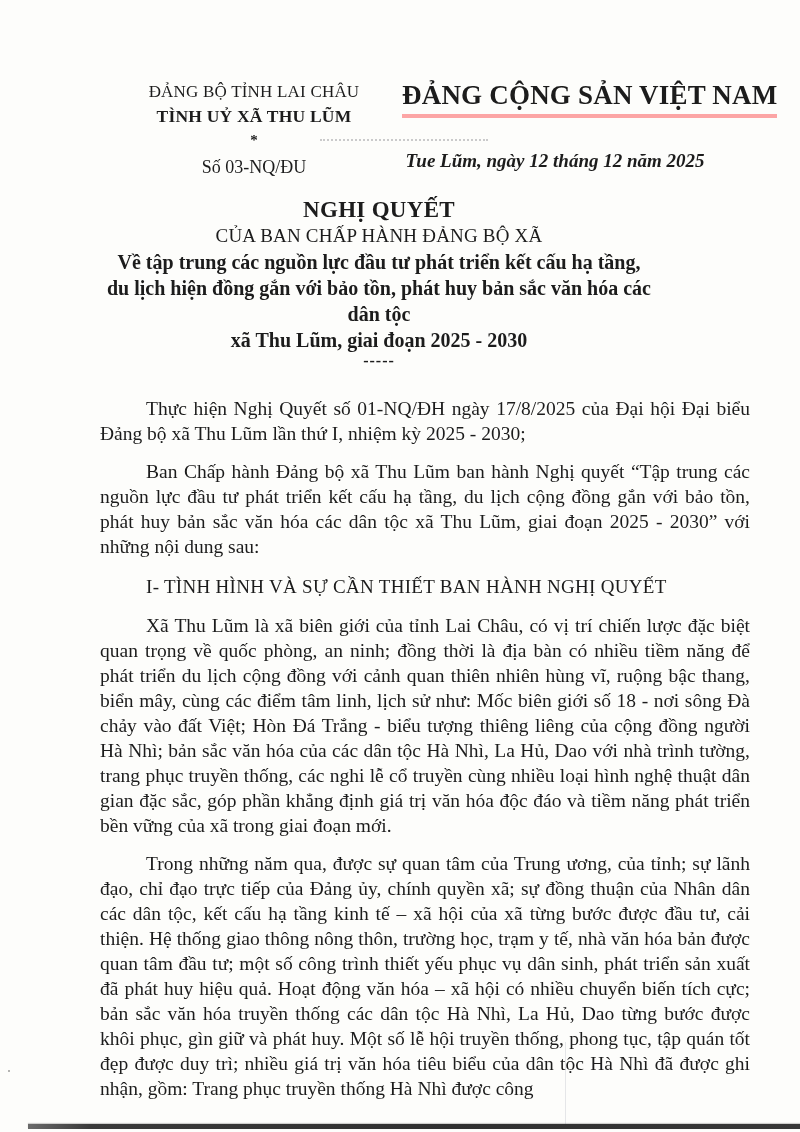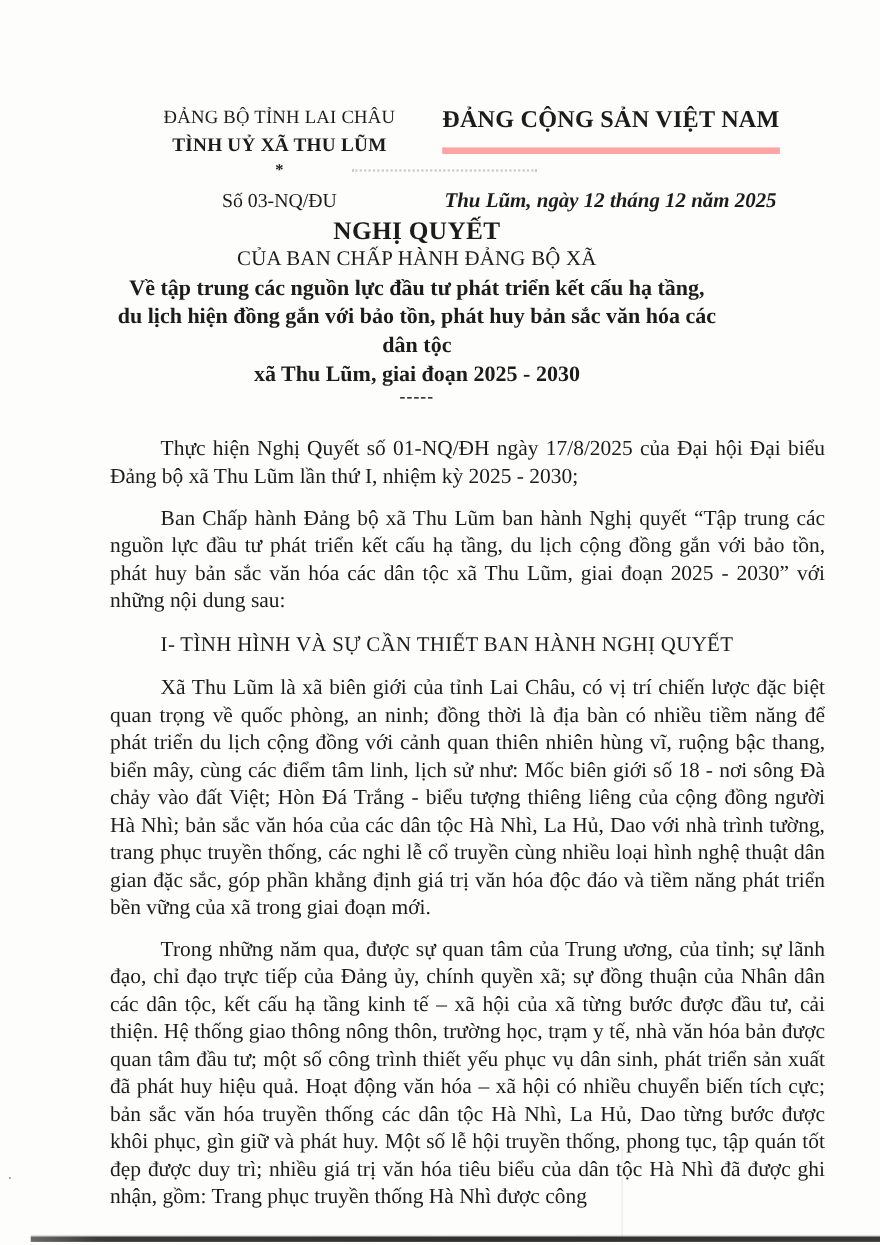--- a/index.html
+++ b/index.html
@@ -7,37 +7,37 @@
   .page{
     position:relative;
     width:800px;height:1132px;
     margin:0 auto;
     background:#fdfdfb;
     overflow:hidden;
     font-family:"Liberation Serif","DejaVu Serif",serif;
     color:#1c1c1c;
   }
   
-  .doc-header{position:absolute;top:15px;left:0;width:100%;height:190px;}
+  .doc-header{position:absolute;top:0;left:0;width:100%;height:190px;}
   .header-left{
     position:absolute;left:118px;top:80px;width:272px;
     text-align:center;line-height:24px;
   }
   .header-left .org-parent{font-size:17px;letter-spacing:.2px;}
   .header-left .org-issuing{font-size:17.5px;font-weight:bold;letter-spacing:.2px;}
   .header-left .star{font-size:15px;font-weight:bold;line-height:18px;margin-top:3px;}
   .header-left .doc-number{font-size:18px;margin-top:6px;}
   .header-right{
     position:absolute;left:402px;top:80px;width:306px;
     text-align:center;
   }
   .header-right .party-name{
     display:inline-block;
-    font-size:22px;font-weight:bold;white-space:nowrap;
-    border-bottom:6px solid #fca5a5;padding-bottom:13px;letter-spacing:.2px;
+    font-size:27px;font-weight:bold;white-space:nowrap;
+    border-bottom:4px solid #fca5a5;padding-bottom:3px;letter-spacing:.2px;
   }
   .header-right .place-date{
     margin-top:32px;
     font-size:19px;font-weight:bold;font-style:italic;white-space:nowrap;
   }
   .artifact-dots{
     position:absolute;left:320px;top:139px;width:168px;height:0;
     border-top:2px dotted rgba(105,105,115,.35);
   }
   
@@ -80,21 +80,21 @@
 
   <header class="doc-header">
     <div class="header-left">
       <div class="org-parent">ĐẢNG BỘ TỈNH LAI CHÂU</div>
       <div class="org-issuing">TÌNH UỶ XÃ THU LŨM</div>
       <div class="star">*</div>
       <div class="doc-number">Số 03-NQ/ĐU</div>
     </div>
     <div class="header-right">
       <span class="party-name">ĐẢNG CỘNG SẢN VIỆT NAM</span>
-      <div class="place-date">Thu Lũm, ngày 12 tháng 12 năm 2025</div>
+      <div class="place-date">Tue Lũm, ngày 12 tháng 12 năm 2025</div>
     </div>
     <div class="artifact-dots"></div>
   </header>
 
   <main class="doc-content">
     <div class="title-block">
       <div class="title-main">NGHỊ QUYẾT</div>
       <div class="title-sub">CỦA BAN CHẤP HÀNH ĐẢNG BỘ XÃ</div>
       <div class="title-subject">Về tập trung các nguồn lực đầu tư phát triển kết cấu hạ tầng,</div>
       <div class="title-subject">du lịch hiện đồng gắn với bảo tồn, phát huy bản sắc văn hóa các dân tộc</div>

